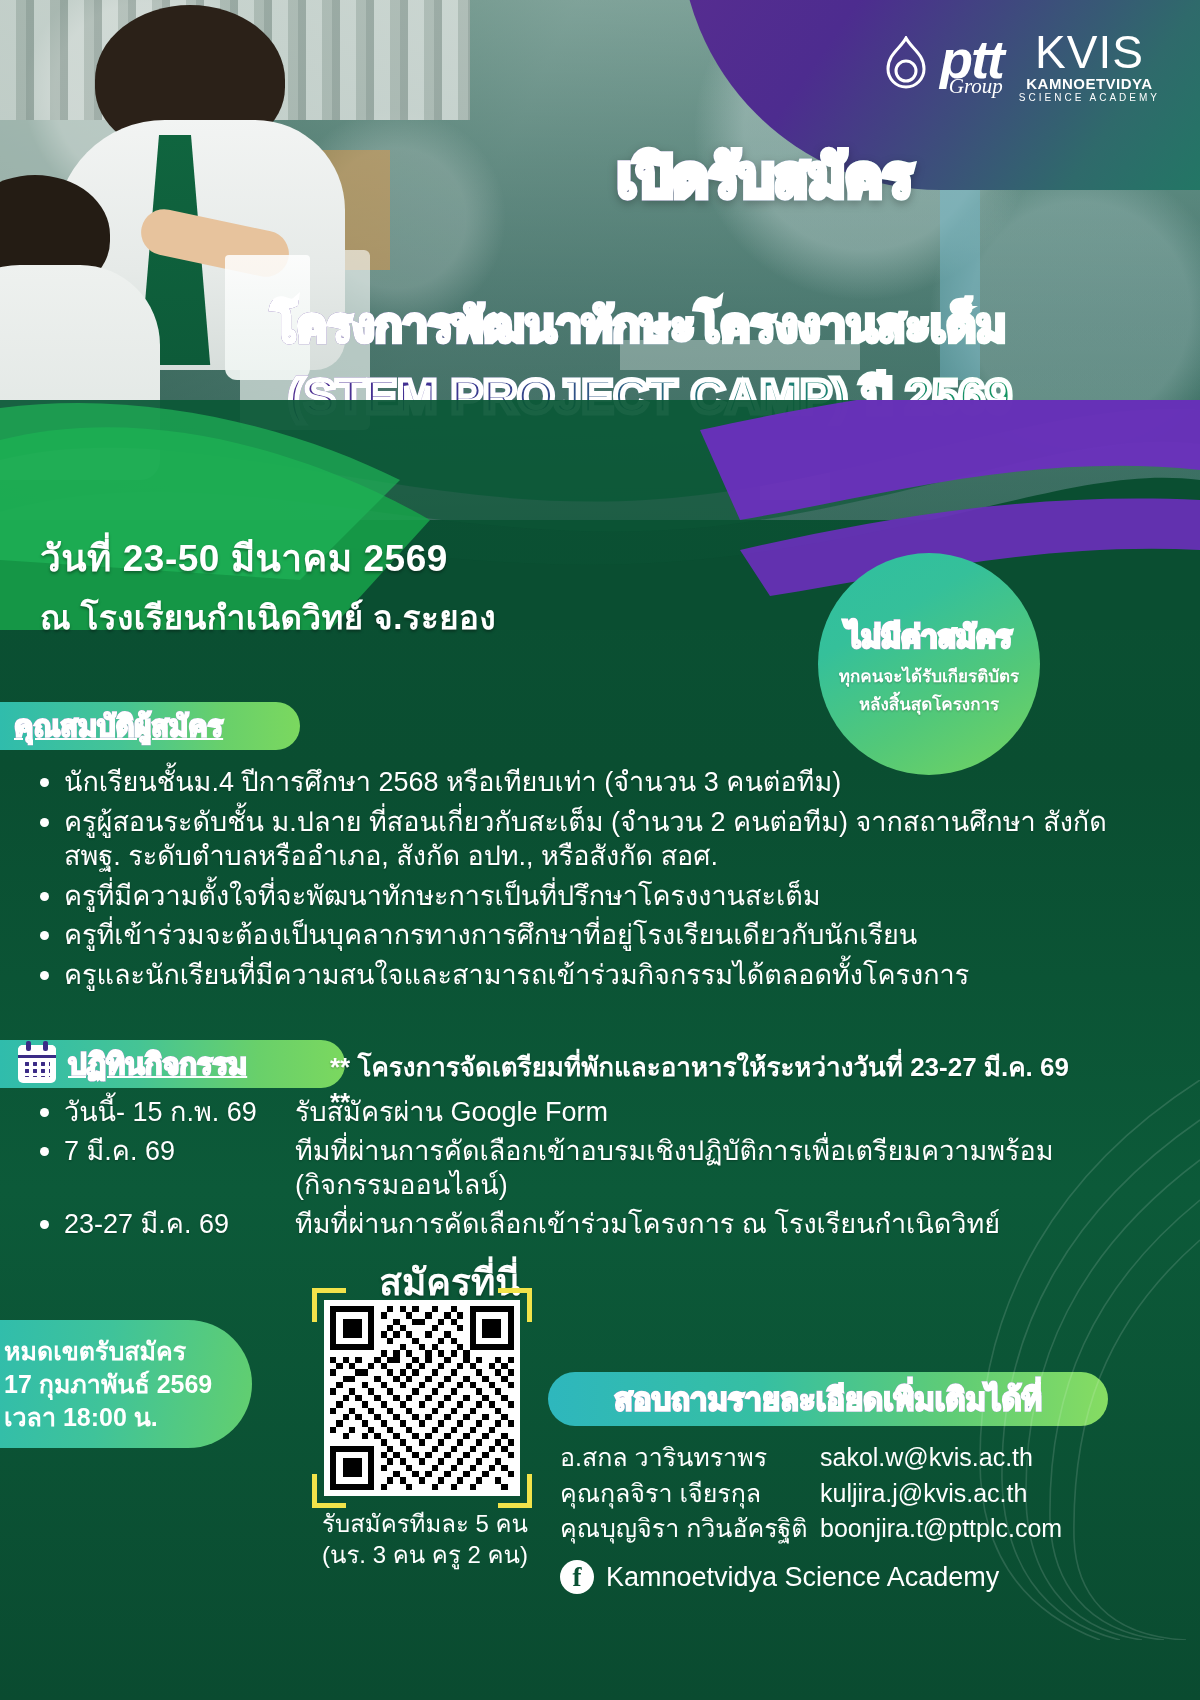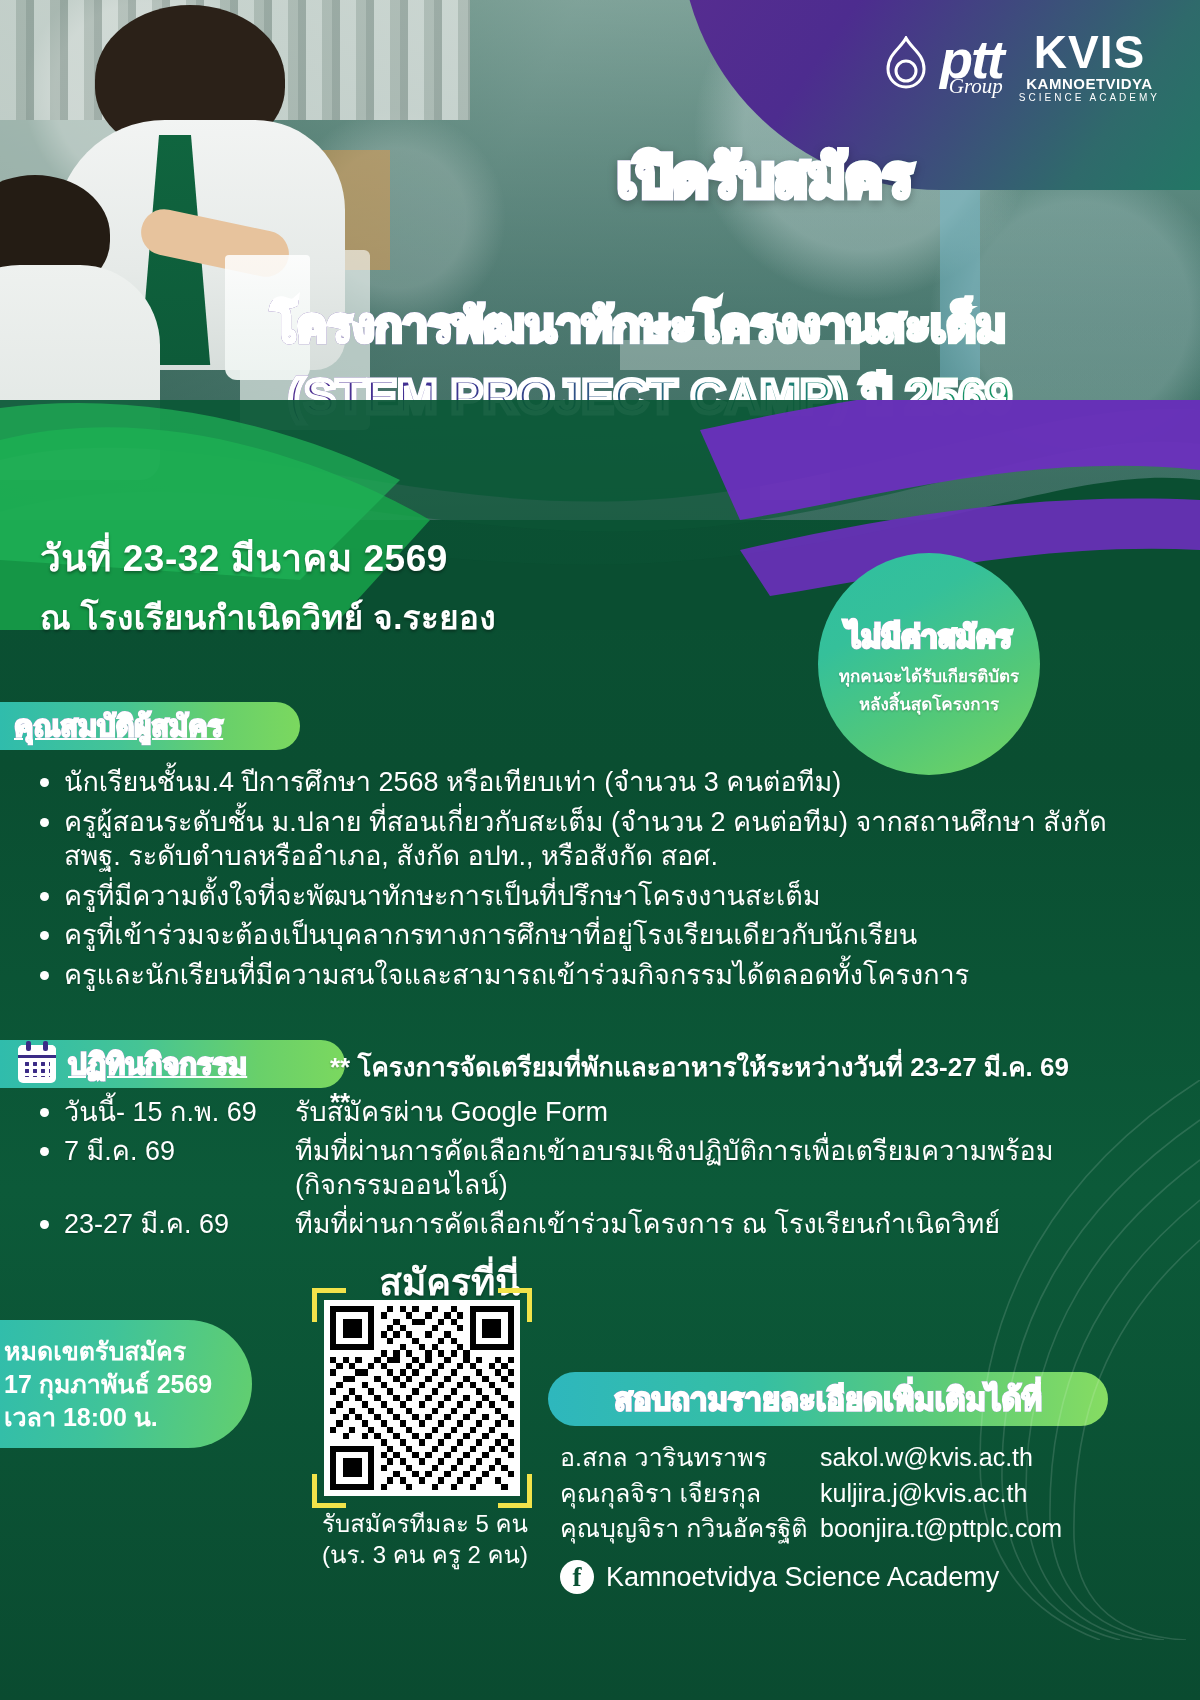--- a/index.html
+++ b/index.html
@@ -68,21 +68,21 @@
     border-radius:0 0 0 260px;
   }
   .logos{position:absolute;right:40px;top:29px;display:flex;align-items:center;gap:12px;}
 
   .ptt{display:flex;align-items:center;gap:8px;}
   .ptt-flame{width:52px;height:60px;position:relative;}
   .ptt-word{display:flex;flex-direction:column;align-items:flex-end;line-height:.82;}
   .ptt-word .p1{font-size:54px;font-weight:bold;font-style:italic;color:#fff;letter-spacing:-2px;}
   .ptt-word .p2{font-size:21px;font-style:italic;color:#fff;font-family:"Liberation Serif",serif;margin-top:-4px;}
   .kvis{display:flex;flex-direction:column;align-items:center;line-height:1;border-left:0;padding-left:4px;}
-  .kvis .k1{font-size:46px;font-weight:bold;color:#fff;letter-spacing:1px;}
+  .kvis .k1{font-size:46px;font-weight:normal;color:#fff;letter-spacing:1px;}
   .kvis .k2{font-size:15px;font-weight:bold;color:#fff;letter-spacing:.5px;margin-top:1px;}
   .kvis .k3{font-size:10px;color:#fff;letter-spacing:3px;margin-top:2px;}
 
   
   .title-main{
     position:absolute; left:435px; top:148px; width:660px;
     font-size:56px; font-weight:bold; line-height:1.05; text-align:center;
     background:linear-gradient(95deg,#5b2d91 0%,#4a2e90 28%,#2f5f8d 52%,#1d7f63 78%,#12885a 100%);
     -webkit-background-clip:text; background-clip:text; color:transparent;
     -webkit-text-stroke:7px #ffffff; paint-order:stroke fill;
@@ -268,21 +268,21 @@
       <path d="M0,112 C230,46 470,168 760,120 C960,88 1080,30 1200,44 L1200,0 L0,0 Z" fill="#0b5536" opacity=".6"></path>
       <path d="M0,150 C210,92 450,200 760,152 C980,120 1090,66 1200,80 L1200,230 L0,230 Z" fill="#0a4e31"></path>
       <path d="M700,30 C840,0 1000,-30 1200,-20 L1200,70 C1030,52 880,96 740,120 Z" fill="#6b2fbe" opacity=".95"></path>
       <path d="M740,150 C880,118 1030,92 1200,100 L1200,150 C1040,142 900,176 770,196 Z" fill="#6b2fbe" opacity=".9"></path>
       <path d="M0,40 C160,0 330,62 430,120 L330,230 L0,230 Z" fill="#17a34a" opacity=".85"></path>
       <path d="M0,8 C150,-12 300,30 400,80 L300,180 L0,160 Z" fill="#1fb457" opacity=".7"></path>
     </svg>
   </div>
 
   <div class="datebox">
-    <div class="d1">วันที่ 23-32 มีนาคม 2569</div>
+    <div class="d1">วันที่ 23-50 มีนาคม 2569</div>
     <div class="d2">ณ โรงเรียนกำเนิดวิทย์ จ.ระยอง</div>
   </div>
 
   <div class="freecircle">
     <div class="f1">ไม่มีค่าสมัคร</div>
     <div class="f2">ทุกคนจะได้รับเกียรติบัตร</div>
     <div class="f2">หลังสิ้นสุดโครงการ</div>
   </div>
 
   <div class="banner" id="banner-qual">

